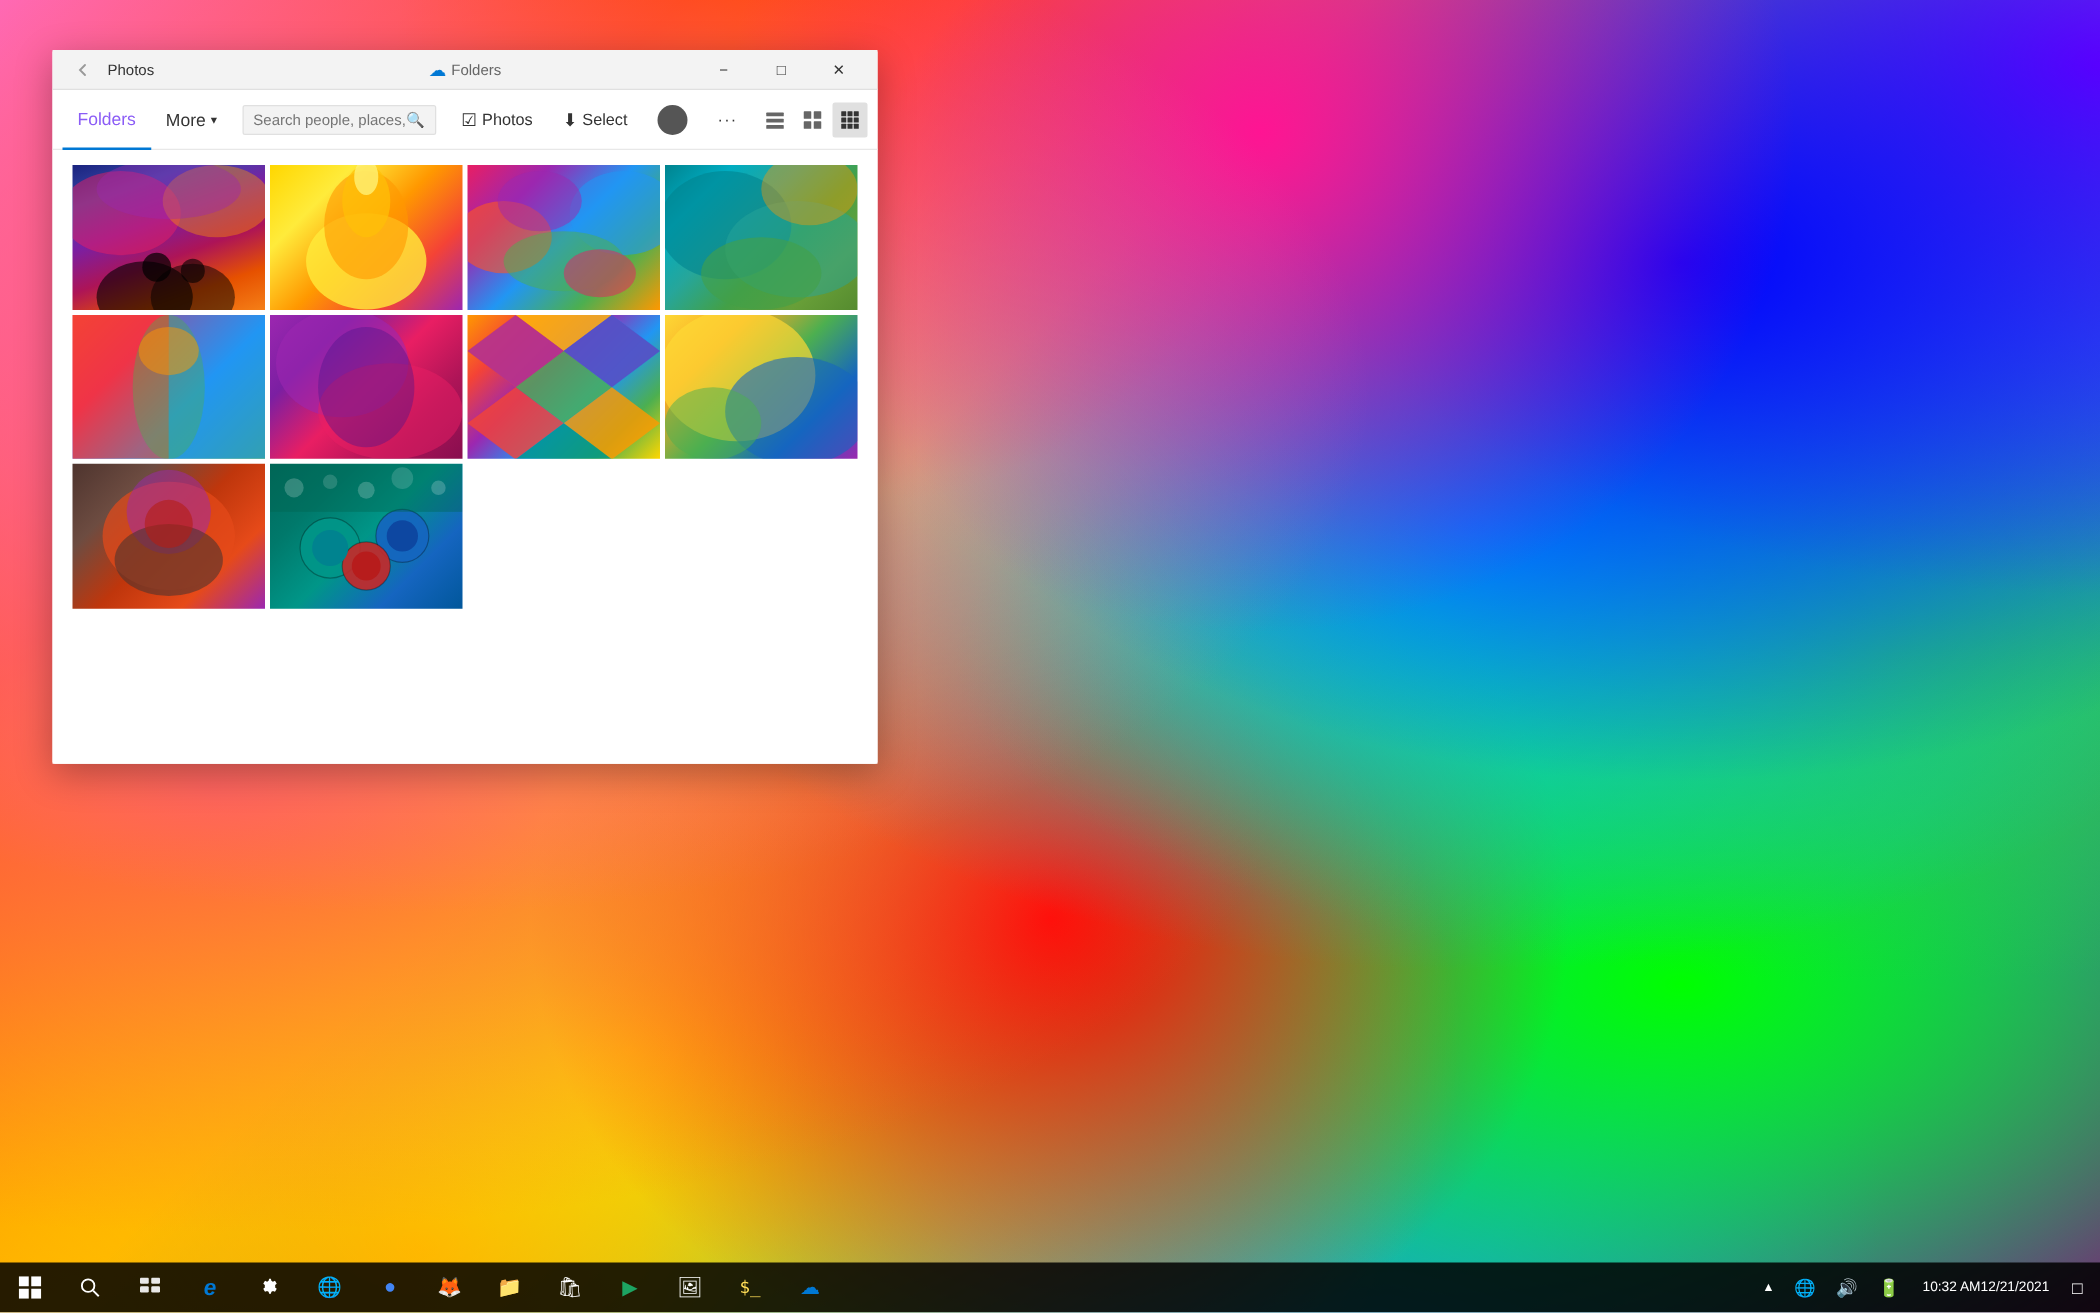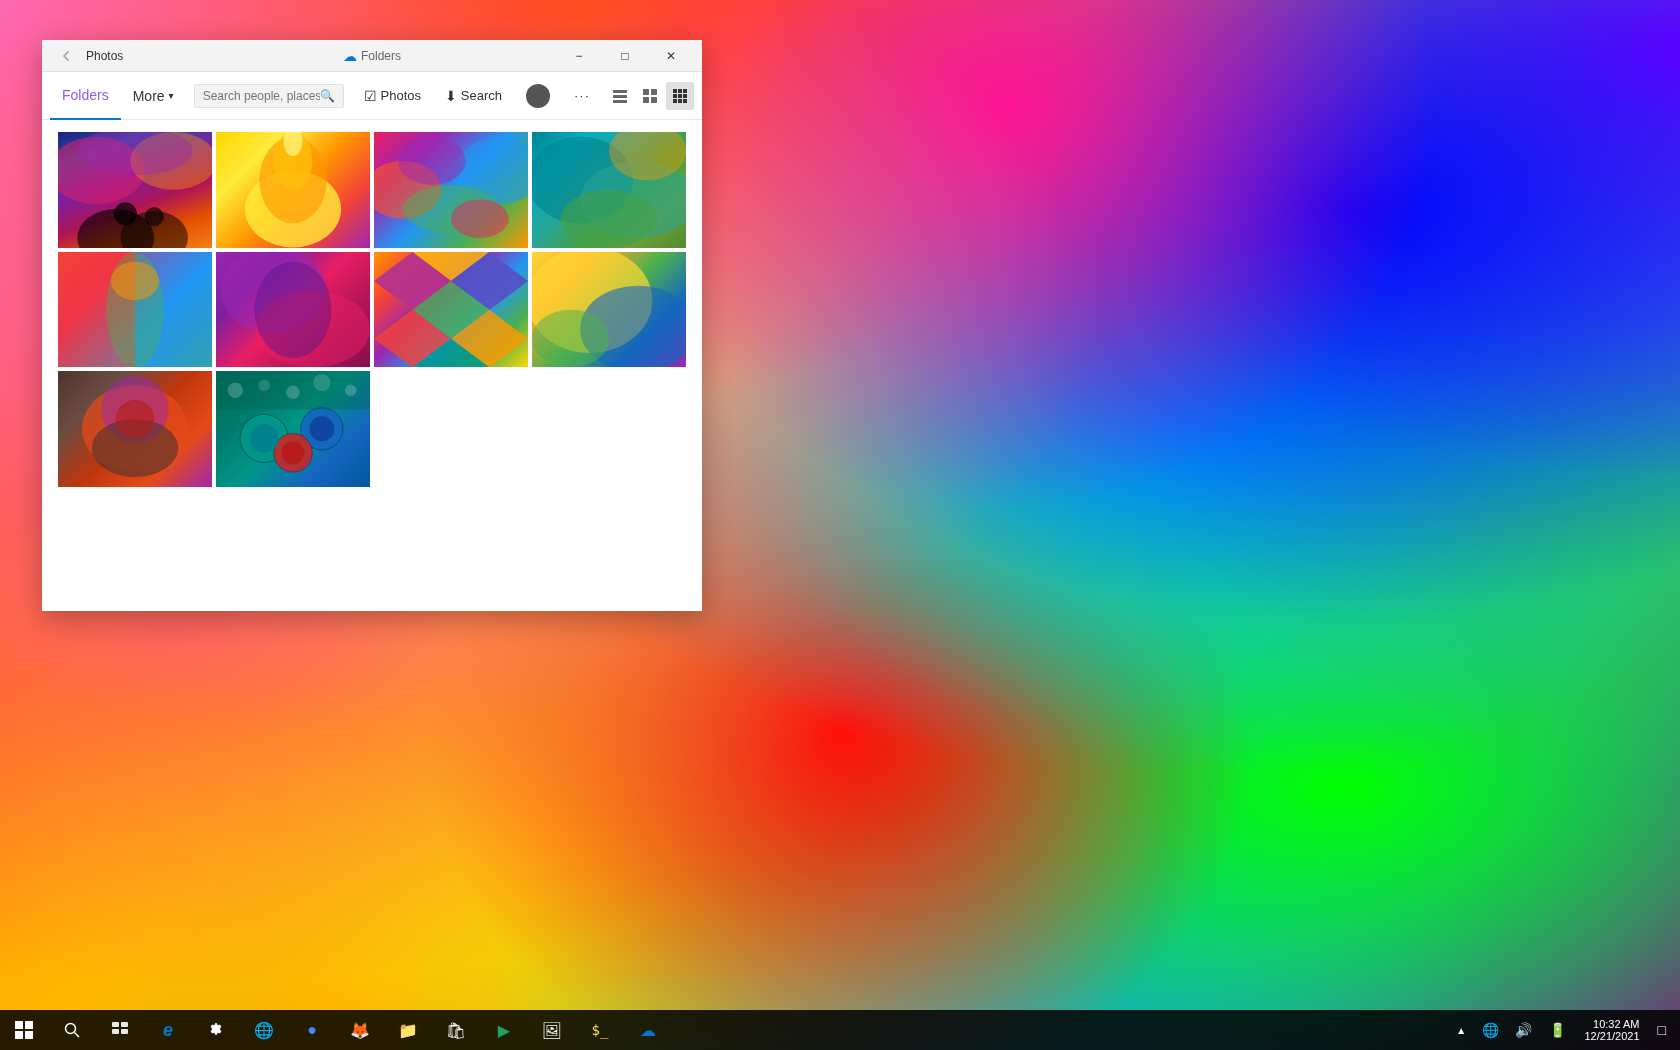--- a/index.html
+++ b/index.html
@@ -89,21 +89,21 @@
     .taskbar-right-item {
       padding: 2px 6px;
       display: flex;
       align-items: center;
       justify-content: center;
       font-size: 12px;
     }
 
     .taskbar-clock {
       display: flex;
-      flex-direction: column;
+      flex-direction: row;
       align-items: flex-end;
       font-size: 11px;
       padding: 2px 8px;
     }
 
     
     #photos-window {
       position: absolute;
       top: 40px;
       left: 42px;
@@ -377,21 +377,21 @@
       <input type="text" placeholder="Search people, places, or things..." style="">
       <span style="color:#999; font-size:12px;">🔍</span>
     </div>
     <div class="toolbar-right">
       <div class="toolbar-btn">
         <span style="font-size:14px;">☑</span>
         <span>Photos</span>
       </div>
       <div class="toolbar-btn">
         <span style="font-size:14px;">⬇</span>
-        <span>Search</span>
+        <span>Select</span>
       </div>
       <div class="toolbar-btn">
         <span style="width:24px;height:24px;background:#555;border-radius:50%;display:inline-block;"></span>
       </div>
       <div class="toolbar-btn">
         <span style="letter-spacing:1px;">···</span>
       </div>
       <div class="view-icons">
         <div class="view-icon">
           <svg width="16" height="16" viewBox="0 0 16 16" fill="#666">

